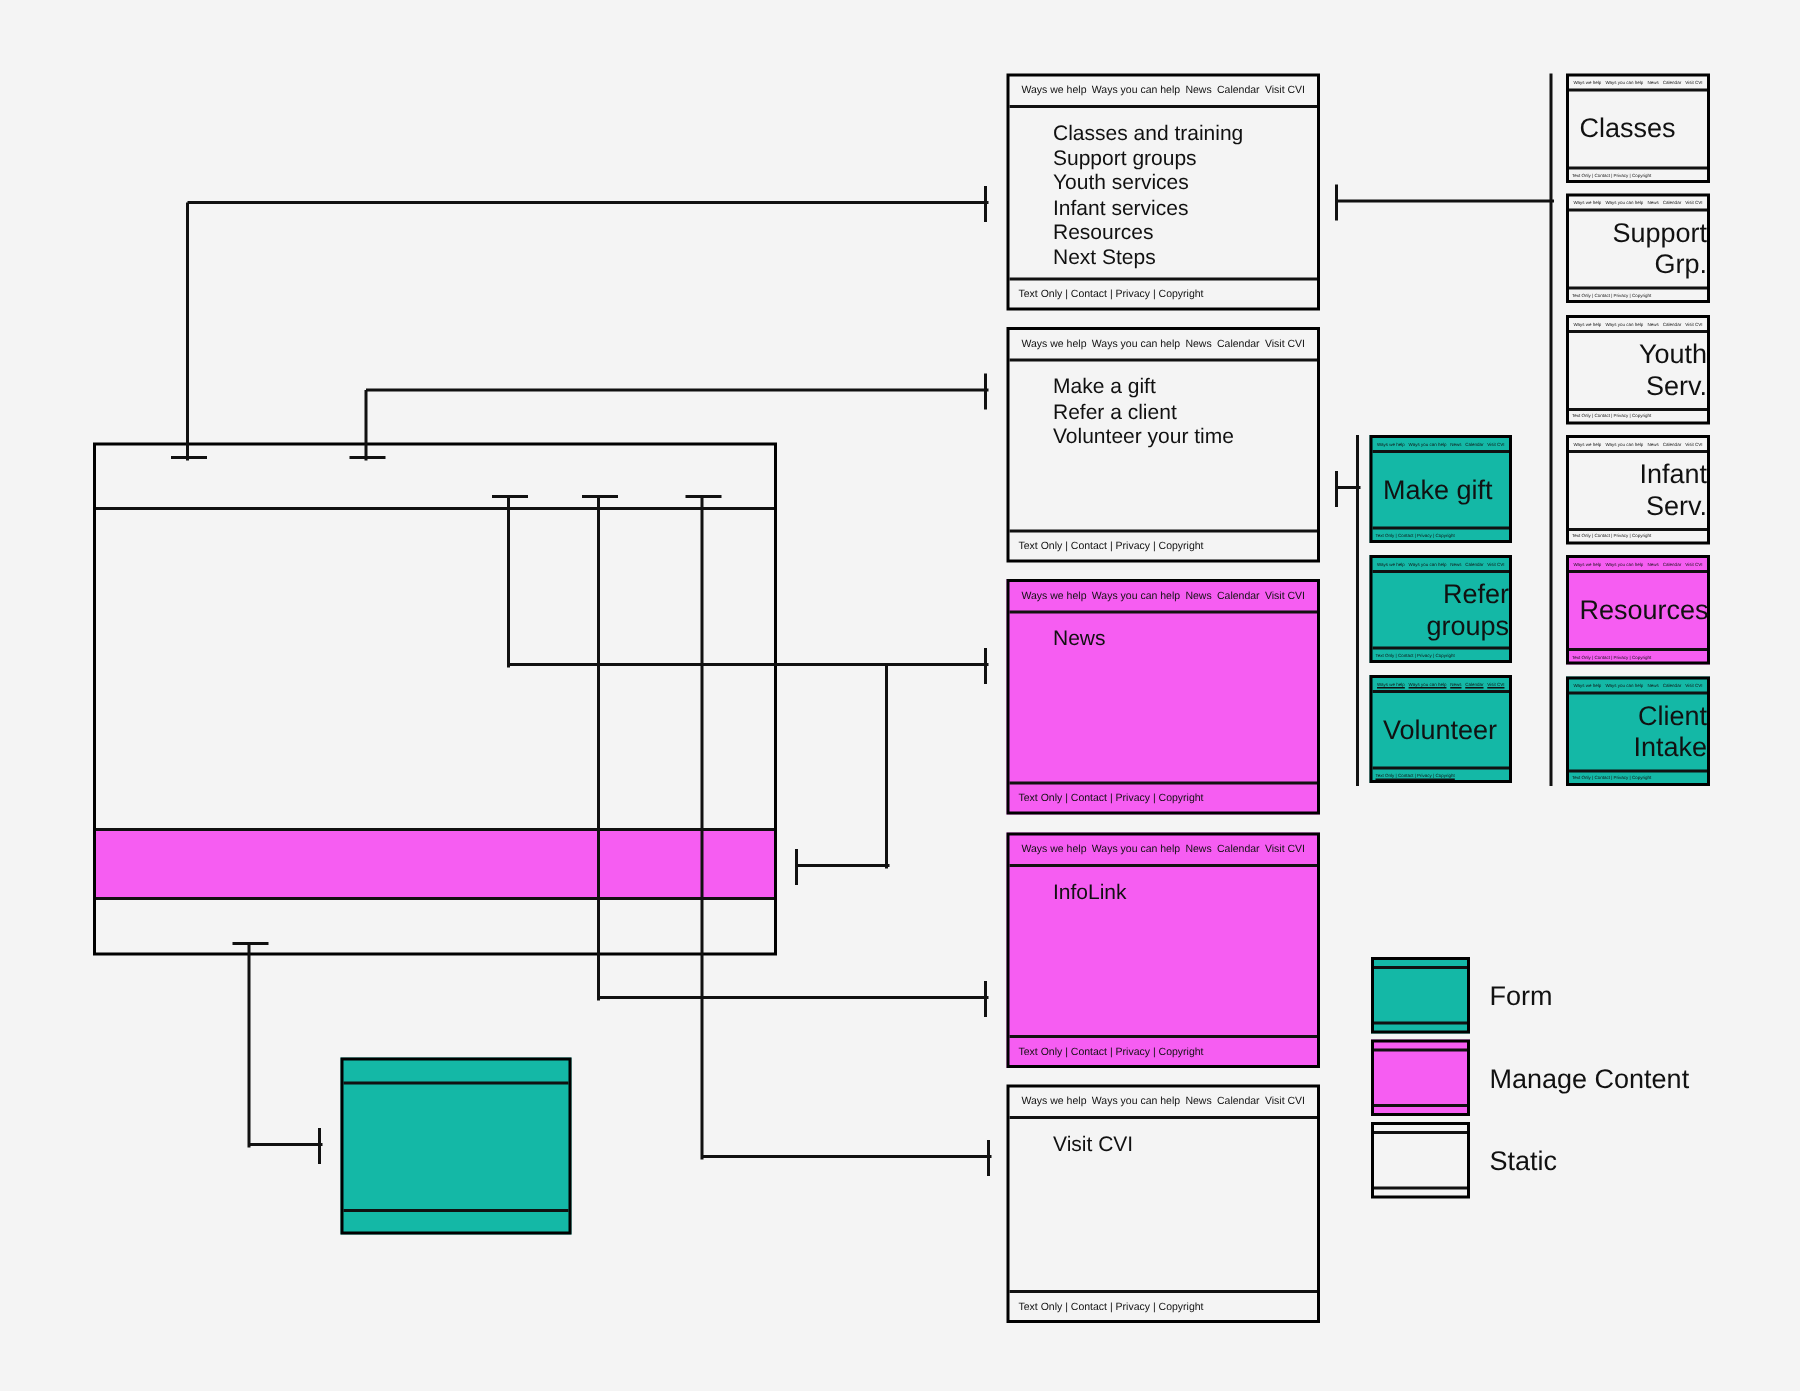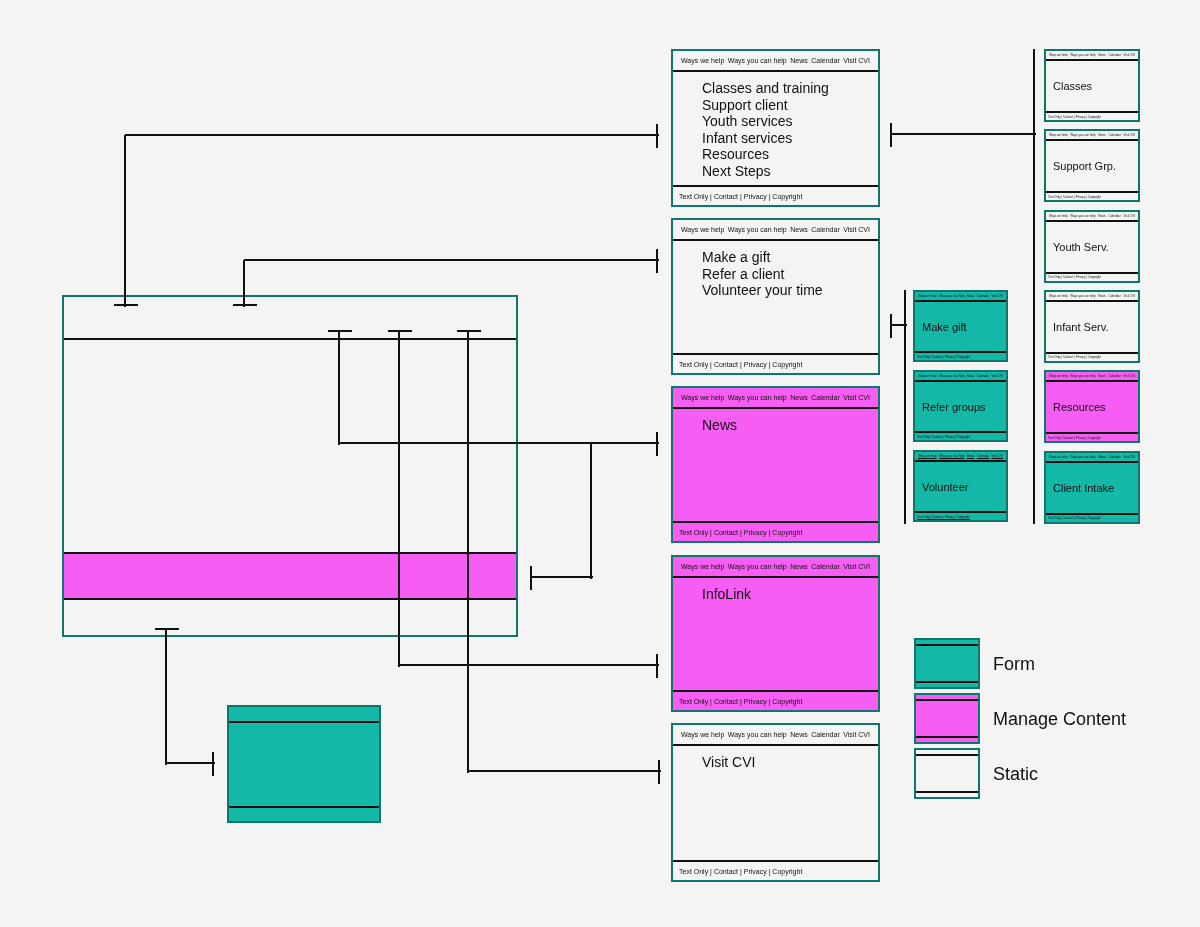--- a/index.html
+++ b/index.html
@@ -3,35 +3,35 @@
 <meta charset="utf-8">
 <style>
   html, body { margin:0; padding:0; }
   body { width:1200px; height:927px; background:#f4f4f4; position:relative; overflow:hidden;
          font-family:"Liberation Sans", sans-serif; color:#111; }
   .abs { position:absolute; }
   .title { left:59px; top:54px; font-size:18px; }
   .lbl { font-size:18px; white-space:nowrap; }
   .wire { background:#111; position:absolute; }
   
-  .pg { position:absolute; border:2px solid #0f766e; box-sizing:border-box; display:flex; flex-direction:column; }
+  .pg { position:absolute; border:2px solid #000000; box-sizing:border-box; display:flex; flex-direction:column; }
   .pg .nav { border-bottom:2px solid #111; display:flex; align-items:center; justify-content:space-between; padding:0 8px; white-space:nowrap; }
   .pg .body { flex:1; position:relative; }
   .pg .foot { border-top:2px solid #111; display:flex; align-items:center; padding:0 6px; white-space:nowrap; }
   .static { background:#f4f4f4; }
   .form { background:#14b8a6; }
   .manage { background:#f65df2; }
   
   .lg .nav { height:19px; font-size:7px; }
   .lg .foot { height:18px; font-size:7px; }
   .lg .content { position:absolute; left:29px; top:8px; font-size:14px; line-height:16.6px; }
   
   .sm .nav { height:8px; font-size:3px; padding:0 3px; }
   .sm .foot { height:7px; font-size:3px; padding:0 2px; }
-  .sm .content { position:absolute; left:7px; top:50%; transform:translateY(-50%); font-size:11px;text-align:right; }
+  .sm .content { position:absolute; left:7px; top:50%; transform:translateY(-50%); font-size:18px;text-align:right; }
   
   .home .nav { height:41px; font-size:14px; padding:0 18px; }
   .home .foot { height:35px; font-size:14px; padding:0 14px; border-top:2px solid #111; }
   .home .headline { height:44px; background:#f65df2; border-top:2px solid #111; display:flex; align-items:center; padding-left:41px; font-size:15px; }
   .home .intro { position:absolute; left:41px; top:100px; font-size:17px; line-height:22px; }
   
   .contact .nav { height:14px; font-size:6px; padding:0 5px; }
   .contact .foot { height:13px; font-size:6px; padding:0 3px; }
   .contact .content { position:absolute; left:15px; top:36px; font-size:14px; }
   
@@ -87,21 +87,21 @@
       <div class="nav">
         <span>Ways we help</span>
         <span>Ways you can help</span>
         <span>News</span>
         <span>Calendar</span>
         <span>Visit CVI</span>
       </div>
       <div class="body">
         <div class="content">
           <div>Classes and training</div>
-          <div>Support client</div>
+          <div>Support groups</div>
           <div>Youth services</div>
           <div>Infant services</div>
           <div>Resources</div>
           <div>Next Steps</div>
         </div>
       </div>
       <div class="foot">Text Only | Contact | Privacy | Copyright</div>
     </div>
     <div class="pg lg static" style="left: 671px; top: 218px; width: 209px; height: 157px;">
       <div class="nav">

